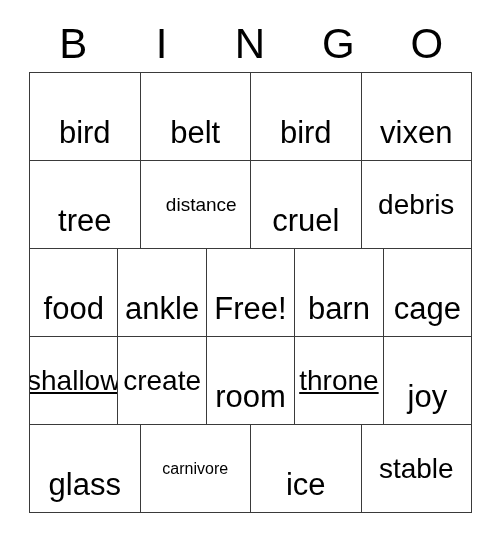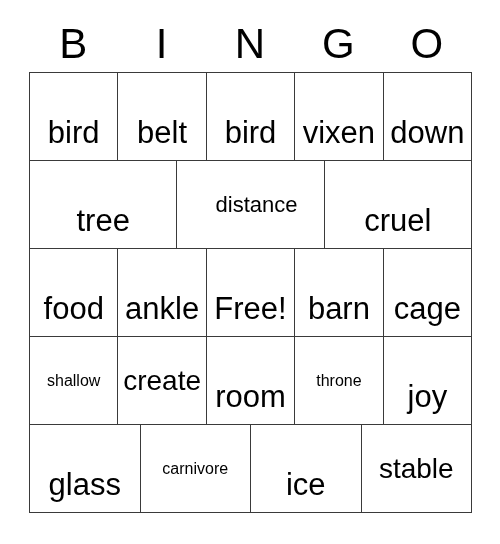--- a/index.html
+++ b/index.html
@@ -59,22 +59,22 @@
   }
   .cell-text {
     color: #000000;
     line-height: 1;
     white-space: nowrap;
     text-align: center;
     font-size: 30px;
   }
   .cell-text.size-xl { font-size: 31px; margin-top: 31px; }
   .cell-text.size-l  { font-size: 28px; }
-  .cell-text.size-m  { font-size: 16px; }
-  .cell-text.size-s  { font-size: 22px; margin-left: 12px; }
+  .cell-text.size-m  { font-size: 28px; text-decoration: underline; }
+  .cell-text.size-s  { font-size: 19px; margin-left: 12px; }
   .cell-text.size-xs { font-size: 16px; }
 </style>
 </head>
 <body>
 
 <div id="card">
 
   <div id="header-row">
     <div class="header-cell">B</div>
     <div class="header-cell">I</div>
@@ -91,34 +91,34 @@
         </div>
       <div class="grid-cell">
           <span class="cell-text size-xl">belt</span>
         </div>
       <div class="grid-cell">
           <span class="cell-text size-xl">bird</span>
         </div>
       <div class="grid-cell">
           <span class="cell-text size-xl">vixen</span>
         </div>
-      <div class="grid-cell">
-          <span class="cell-text size-xl">down</span>
-        </div>
     </div>
 
     <div class="grid-row">
       <div class="grid-cell">
           <span class="cell-text size-xl">tree</span>
         </div>
       <div class="grid-cell">
           <span class="cell-text size-s">distance</span>
         </div>
       <div class="grid-cell">
           <span class="cell-text size-xl">cruel</span>
+        </div>
+      <div class="grid-cell">
+          <span class="cell-text size-l">debris</span>
         </div>
     </div>
 
     <div class="grid-row">
       <div class="grid-cell">
           <span class="cell-text size-xl">food</span>
         </div>
       <div class="grid-cell">
           <span class="cell-text size-xl">ankle</span>
         </div>

